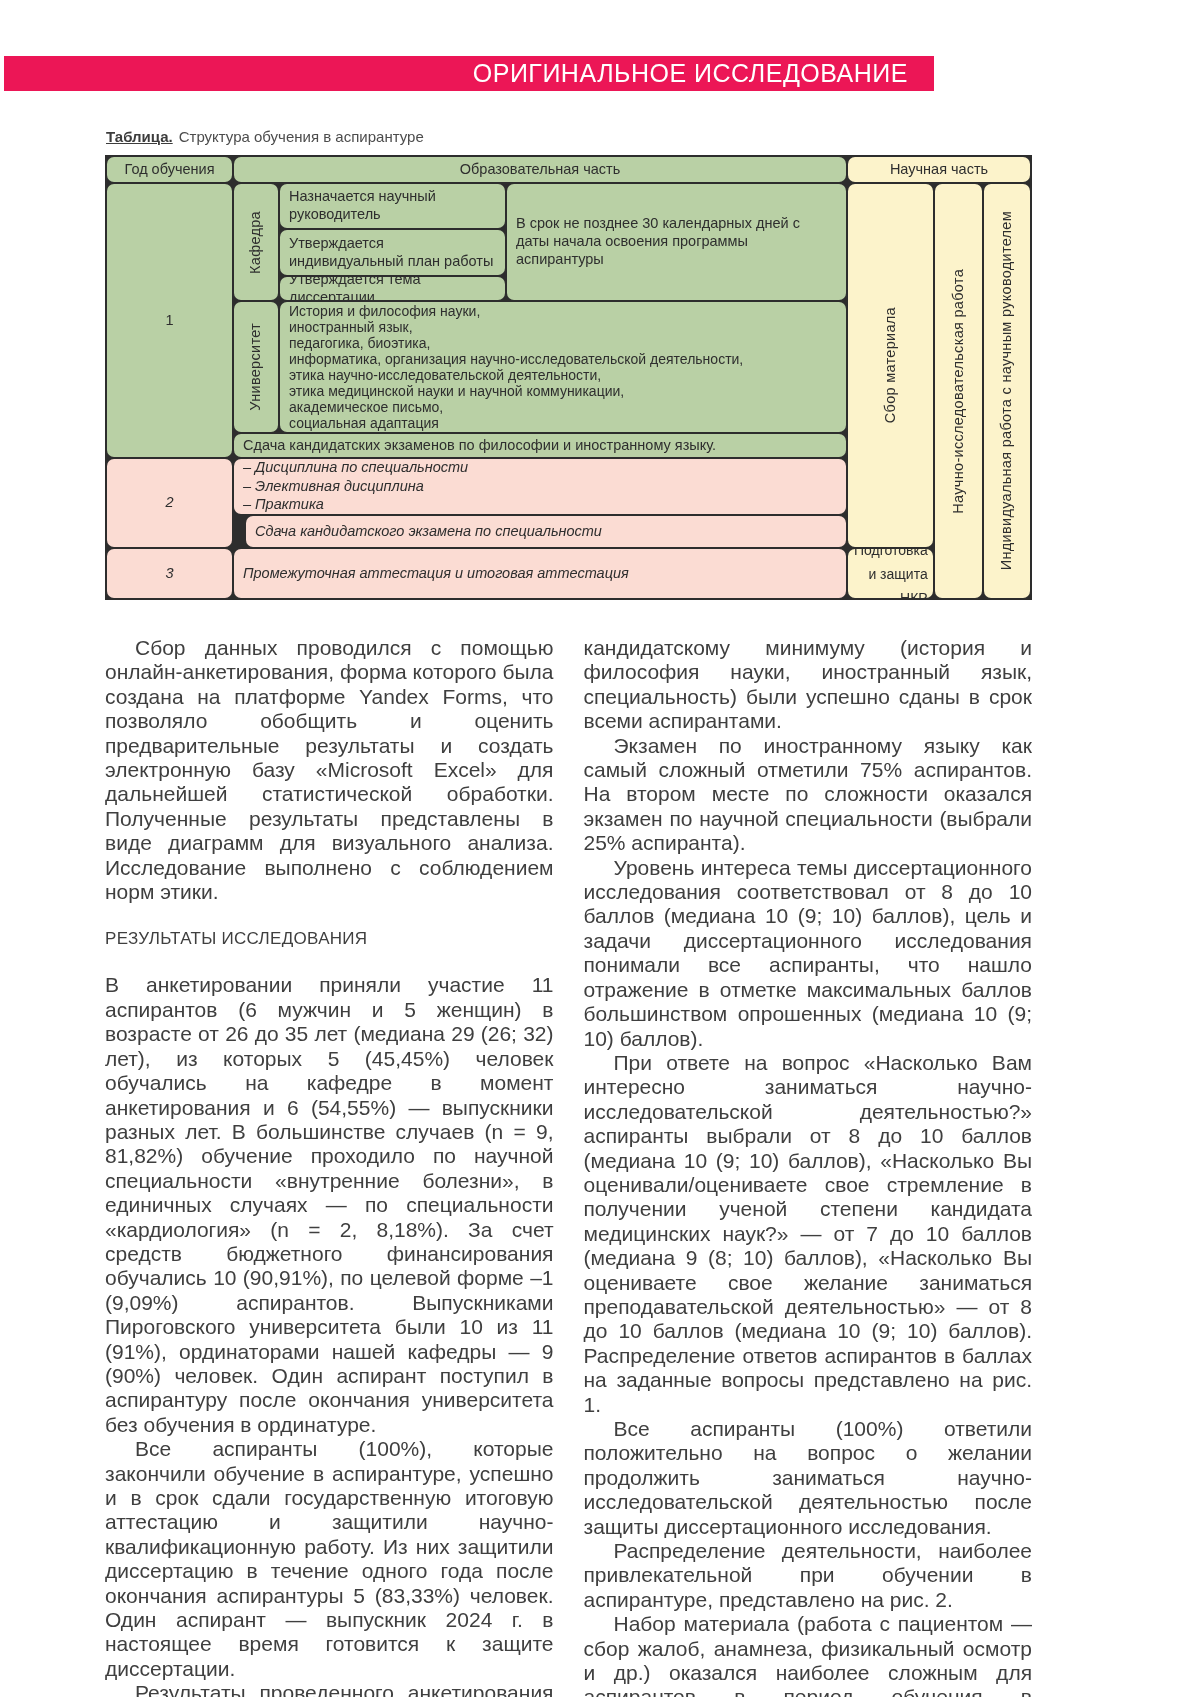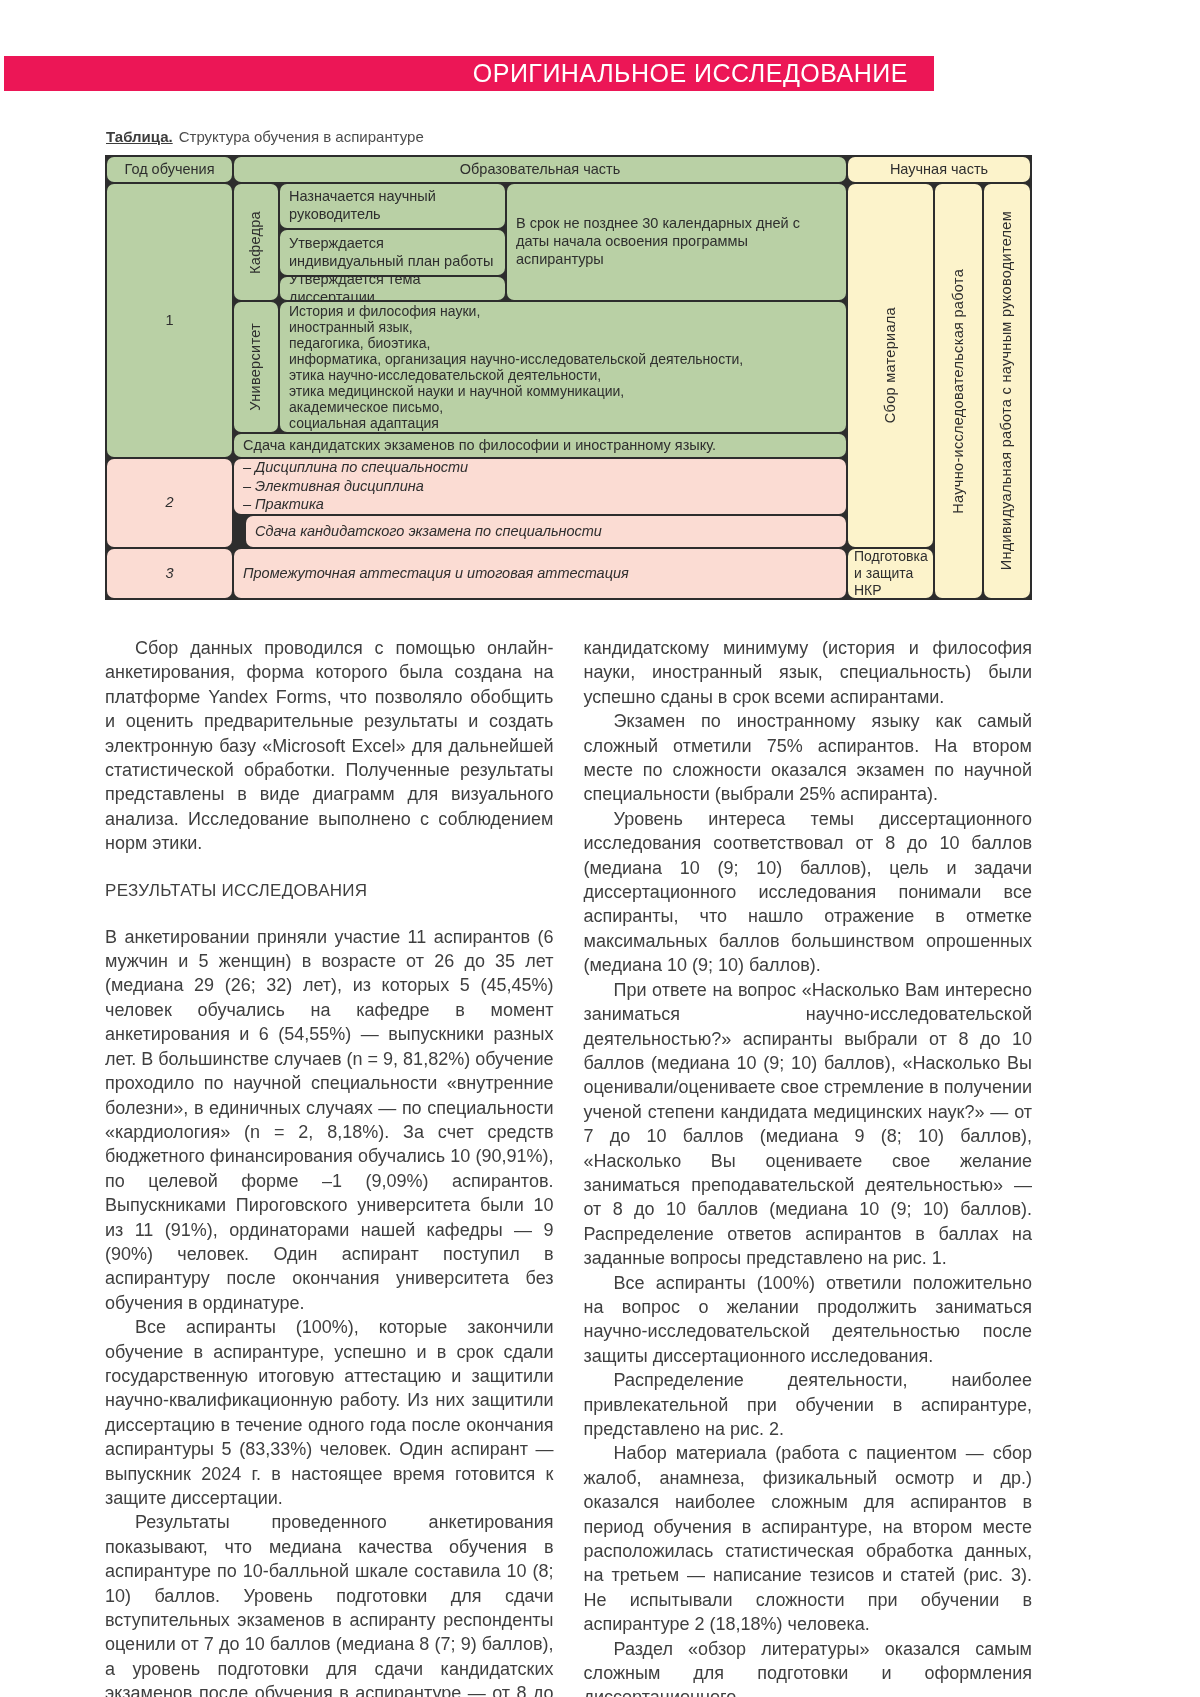--- a/index.html
+++ b/index.html
@@ -74,21 +74,21 @@
   }
   .vert span {
     writing-mode: vertical-rl;
     transform: rotate(180deg);
     white-space: nowrap;
     letter-spacing: 0.3px;
   }
   .pre { white-space: pre-line; }
   .subjects { font-size: 14px; line-height: 16px; align-items: center; }
   .list-cell { flex-direction: column; align-items: flex-start; justify-content: center; gap: 1px; }
-  .nkr-cell { align-items: center; padding: 3px 6px; font-size: 14px; line-height: 17px; }
+  .nkr-cell { align-items: center; padding: 3px 6px; font-size: 14px; line-height: 24px; text-align: right; }
 
   .h-year   { grid-area: 1/1/2/2; }
   .h-edu    { grid-area: 1/2/2/5; }
   .h-sci    { grid-area: 1/5/2/8; }
   .y1       { grid-area: 2/1/7/2; }
   .kaf      { grid-area: 2/2/5/3; }
   .k1       { grid-area: 2/3/3/4; }
   .k2       { grid-area: 3/3/4/4; }
   .k3       { grid-area: 4/3/5/4; }
   .deadline { grid-area: 2/4/5/5; }
@@ -108,21 +108,21 @@
   
   .body-cols {
     position: absolute;
     left: 105px; top: 636px;
     width: 927px;
     display: flex;
     gap: 30px;
   }
   .col { flex: 1 1 0; }
   .col p {
-    font-size: 18px;
+    font-size: 21px;
     line-height: 24.4px;
     color: #3f3f3f;
     text-align: justify;
   }
   .col p.ind { text-indent: 30px; }
   .col h3 {
     font-size: 17px;
     font-weight: 400;
     letter-spacing: 0.3px;
     color: #3f3f3f;

